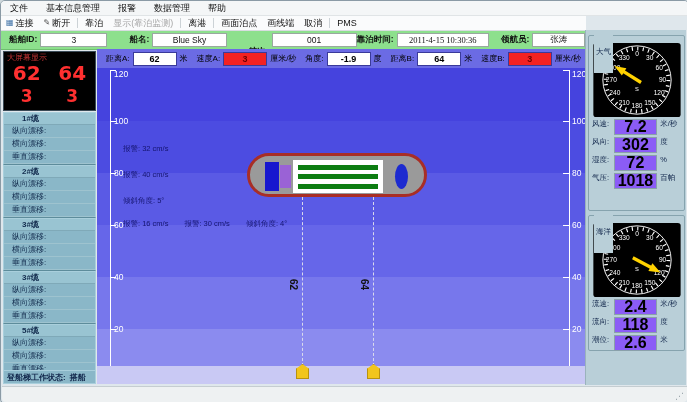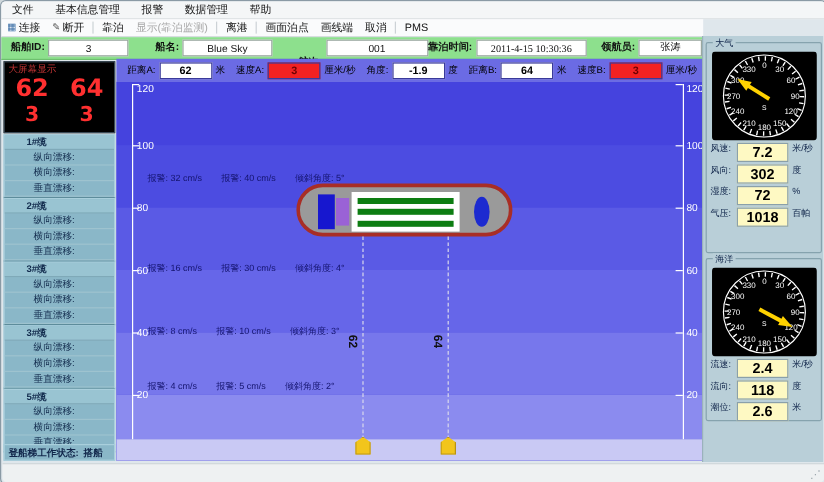--- a/index.html
+++ b/index.html
@@ -23,21 +23,21 @@
     font-weight:normal;font-size:8.5px;}
   
   .disp{position:absolute;left:2px;top:50px;width:93px;height:60px;background:#000;border:1px solid #3a4a56;box-sizing:border-box;}
   .disp .t{position:absolute;left:3px;top:0px;color:#c03434;font-size:8px;}
   .disp .nums{position:absolute;left:0;top:9px;width:100%;display:flex;justify-content:space-around;color:#ff3030;
     font-weight:bold;font-size:20px;font-family:"DejaVu Sans",sans-serif;}
   .disp .nums2{top:34px;font-size:17px;}
   .sidebar{position:absolute;left:2px;top:111px;width:93px;height:258px;background:#8ab7c8;font-size:8px;color:#132c4e;}
   .sbg{border:1px solid #a9cfdc;border-bottom:1px solid #5d8c9b;}
   .sbg .hd{height:11px;line-height:11px;padding-left:18px;font-weight:bold;background:#99c4d2;border-bottom:1px solid #7fa9b8;}
-  .sbg .rw{height:12px;line-height:12px;padding-left:24px;border-bottom:1px solid #9ec3cf;}
+  .sbg .rw{height:12px;line-height:12px;padding-left:8px;border-bottom:1px solid #9ec3cf;}
   .gangway{position:absolute;left:2px;top:369px;width:93px;height:14px;background:#8ab7c8;border:1px solid #a9cfdc;
     box-sizing:border-box;font-size:8px;font-weight:bold;color:#10254a;display:flex;align-items:center;gap:4px;padding-left:3px;}
   
   .mbar{position:absolute;left:96px;top:48px;width:488px;height:19px;background:#6b6be4;display:flex;align-items:center;
     font-size:8px;color:#000;}
   .mbar .lbl{margin-left:9px;margin-right:3px;white-space:nowrap;}
   .mbar .box{width:42px;height:12px;background:#fff;border:1px solid #3a3a9a;display:flex;align-items:center;justify-content:center;
     font-weight:bold;font-size:9px;}
   .mbar .box.alert{background:#f32222;color:#6d0000;}
   .mbar .unit{margin-left:3px;white-space:nowrap;}
@@ -58,26 +58,26 @@
   .ship .el{position:absolute;left:145px;top:8px;width:13px;height:25px;background:#1c2ad0;border-radius:50%;}
   .dline{position:absolute;width:0;border-left:1px dashed #d9d9ec;top:129px;height:169px;}
   .dlab{position:absolute;top:211px;font-size:10px;font-weight:bold;color:#111;transform:rotate(90deg);}
   .pin{position:absolute;top:296px;width:13px;height:15px;background:#f2c51c;border:1px solid #b89210;box-sizing:border-box;
     clip-path:polygon(50% 0,100% 32%,100% 100%,0 100%,0 32%);}
   .dock{position:absolute;left:0;right:0;top:298px;height:18px;background:#c9c9f4;}
   
   .rpanel{position:absolute;left:584px;top:29px;width:101px;height:355px;background:#b9cfd8;border-left:1px solid #9ab2bc;
     box-sizing:border-box;font-size:7.5px;color:#10254a;}
   .grp{position:absolute;left:2px;width:95px;border:1px solid #86a3ae;border-radius:2px;}
-  .grp .gt{position:absolute;left:5px;top:-5px;background:#b9cfd8;padding:0 2px;font-size:7.5px;}
+  .grp .gt{position:absolute;left:5px;top:-5px;background:#b9cfd8;padding:16px 2px;font-size:7.5px;}
   .gauge{display:block;margin:7px auto 2px auto;}
   .rrow{display:flex;margin:2px 3px;}
   .rrow .rl{width:23px;white-space:nowrap;}
-  .rrow .rb{width:44px;height:14px;background:#fef9c3;border:1px solid #8aa0aa;display:flex;align-items:center;justify-content:center;
-    font-weight:bold;font-size:12px;color:#000;}
+  .rrow .rb{width:44px;height:14px;background:#8b5cf6;border:1px solid #8aa0aa;display:flex;align-items:center;justify-content:center;
+    font-weight:bold;font-size:16px;color:#000;}
   .rrow .ru{width:22px;margin-left:3px;white-space:nowrap;}
   
   .statusbar{position:absolute;left:1px;right:1px;bottom:1px;height:15px;background:#eef1f2;border-top:1px solid #c5cdd1;
     border-radius:0 0 4px 4px;}
   .grip{position:absolute;right:3px;bottom:1px;color:#9aa5ab;font-size:9px;}
 </style>
 </head>
 <body>
 
 <div class="window">
@@ -222,39 +222,29 @@
     <div class="tick" style="left:466px;top:157px;width:6px;"></div>
     <div class="tick" style="left:466px;top:209px;width:6px;"></div>
     <div class="tick" style="left:466px;top:261px;width:6px;"></div>
     <span class="axlab" style="left:475px;top:1px;">120</span>
     <span class="axlab" style="left:475px;top:48px;">100</span>
     <span class="axlab" style="left:475px;top:100px;">80</span>
     <span class="axlab" style="left:475px;top:152px;">60</span>
     <span class="axlab" style="left:475px;top:204px;">40</span>
     <span class="axlab" style="left:475px;top:256px;">20</span>
 
-    <div class="alarm" style="top:76px;">
+    <div class="alarm" style="top:76px;flex-direction:column;">
       <span>报警: 32 cm/s</span>
       <span>报警: 40 cm/s</span>
       <span>倾斜角度: 5°</span>
     </div>
     <div class="alarm" style="top:151px;justify-content:center;">
       <span>报警: 16 cm/s</span>
       <span>报警: 30 cm/s</span>
       <span>倾斜角度: 4°</span>
-    </div>
-    <div class="alarm" style="top:203px;">
-      <span>报警: 8 cm/s</span>
-      <span>报警: 10 cm/s</span>
-      <span>倾斜角度: 3°</span>
-    </div>
-    <div class="alarm" style="top:249px;">
-      <span>报警: 4 cm/s</span>
-      <span>报警: 5 cm/s</span>
-      <span>倾斜角度: 2°</span>
     </div>
 
     <div class="ship">
       <div class="b1"></div>
       <div class="b2"></div>
       <div class="wb">
         <div class="gbar"></div>
         <div class="gbar"></div>
         <div class="gbar"></div>
       </div>

